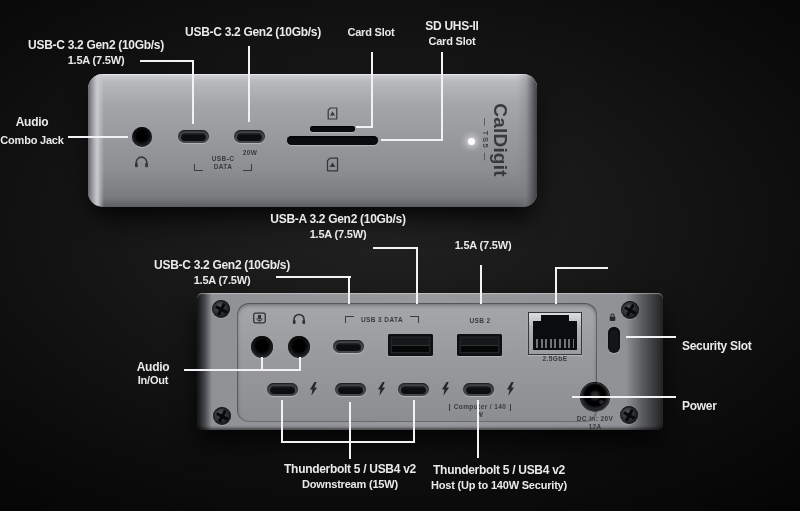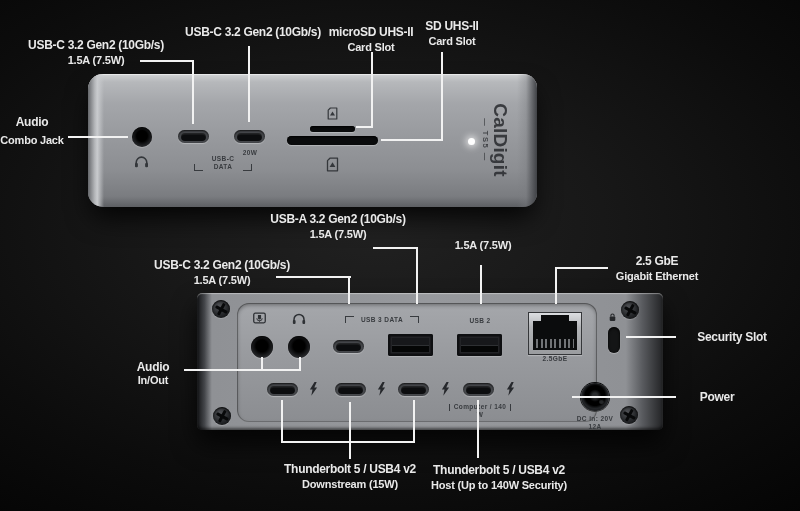--- a/index.html
+++ b/index.html
@@ -3,21 +3,21 @@
 <meta charset="utf-8">
 <style>
   html,body{margin:0;padding:0;background:#000;}
   .canvas{position:relative;width:800px;height:511px;overflow:hidden;
     background:radial-gradient(95% 85% at 47% 44%, #212121 0%, #181818 30%, #0c0c0c 62%, #000 100%);
     font-family:"Liberation Sans", sans-serif;}
   
   .lbl{position:absolute;color:#e9e9e9;text-align:center;}
   .lbl .l1{font:600 12px/15px "Liberation Sans",sans-serif;letter-spacing:-0.3px;}
   .lbl .l2{font:600 11px/15px "Liberation Sans",sans-serif;letter-spacing:-0.2px;}
-  .lbl.left{text-align:center;}
+  .lbl.left{text-align:left;margin-top:9px;}
   .lbl.wide1 .l1{line-height:18px;}
   .lbl.wide1 .l2{line-height:18px;}
   .lbl.tight .l1{line-height:14px;}.lbl.tight .l2{line-height:13px;}
   
   .line{position:absolute;background:#f2f2f2;}
   
   .front-device{position:absolute;left:88px;top:74px;width:449px;height:133px;border-radius:15px 14px 14px 15px;
     background:linear-gradient(180deg,#d0d2d4 0%,#b6b8bb 6%,#a4a6aa 22%,#989a9e 46%,#8c8e92 72%,#7a7c80 92%,#5d5f63 100%);
     box-shadow:0 14px 26px -4px rgba(0,0,0,.85), inset 0 1px 1px rgba(255,255,255,.55);}
   .front-device::before{content:"";position:absolute;left:0;top:0;bottom:0;width:16px;border-radius:15px 0 0 15px;
@@ -238,21 +238,20 @@
   <div class="line" style="left:477px;top:400px;width:2px;height:58px;"></div>
 
   <div class="lbl" style="left:12px;top:38px;width:168px;">
     <div class="l1">USB-C 3.2 Gen2 (10Gb/s)</div>
     <div class="l2">1.5A (7.5W)</div>
   </div>
   <div class="lbl" style="left:169px;top:25px;width:168px;">
     <div class="l1">USB-C 3.2 Gen2 (10Gb/s)</div>
   </div>
   <div class="lbl" style="left:311px;top:25px;width:120px;">
-    <div class="l1">microSD UHS-II</div>
     <div class="l2">Card Slot</div>
   </div>
   <div class="lbl" style="left:402px;top:19px;width:100px;">
     <div class="l1">SD UHS-II</div>
     <div class="l2">Card Slot</div>
   </div>
   <div class="lbl wide1" style="left:0px;top:113px;width:64px;">
     <div class="l1">Audio</div>
     <div class="l2">Combo Jack</div>
   </div>
@@ -261,24 +260,20 @@
     <div class="l1">USB-C 3.2 Gen2 (10Gb/s)</div>
     <div class="l2">1.5A (7.5W)</div>
   </div>
   <div class="lbl" style="left:254px;top:212px;width:168px;">
     <div class="l1">USB-A 3.2 Gen2 (10Gb/s)</div>
     <div class="l2">1.5A (7.5W)</div>
   </div>
   <div class="lbl" style="left:399px;top:238px;width:168px;">
     <div class="l2">1.5A (7.5W)</div>
   </div>
-  <div class="lbl" style="left:597px;top:254px;width:120px;">
-    <div class="l1">2.5 GbE</div>
-    <div class="l2">Gigabit Ethernet</div>
-  </div>
   <div class="lbl left" style="left:682px;top:330px;width:100px;">
     <div class="l1">Security Slot</div>
   </div>
   <div class="lbl left" style="left:682px;top:390px;width:70px;">
     <div class="l1">Power</div>
   </div>
   <div class="lbl tight" style="left:118px;top:360px;width:70px;">
     <div class="l1">Audio</div>
     <div class="l2">In/Out</div>
   </div>

